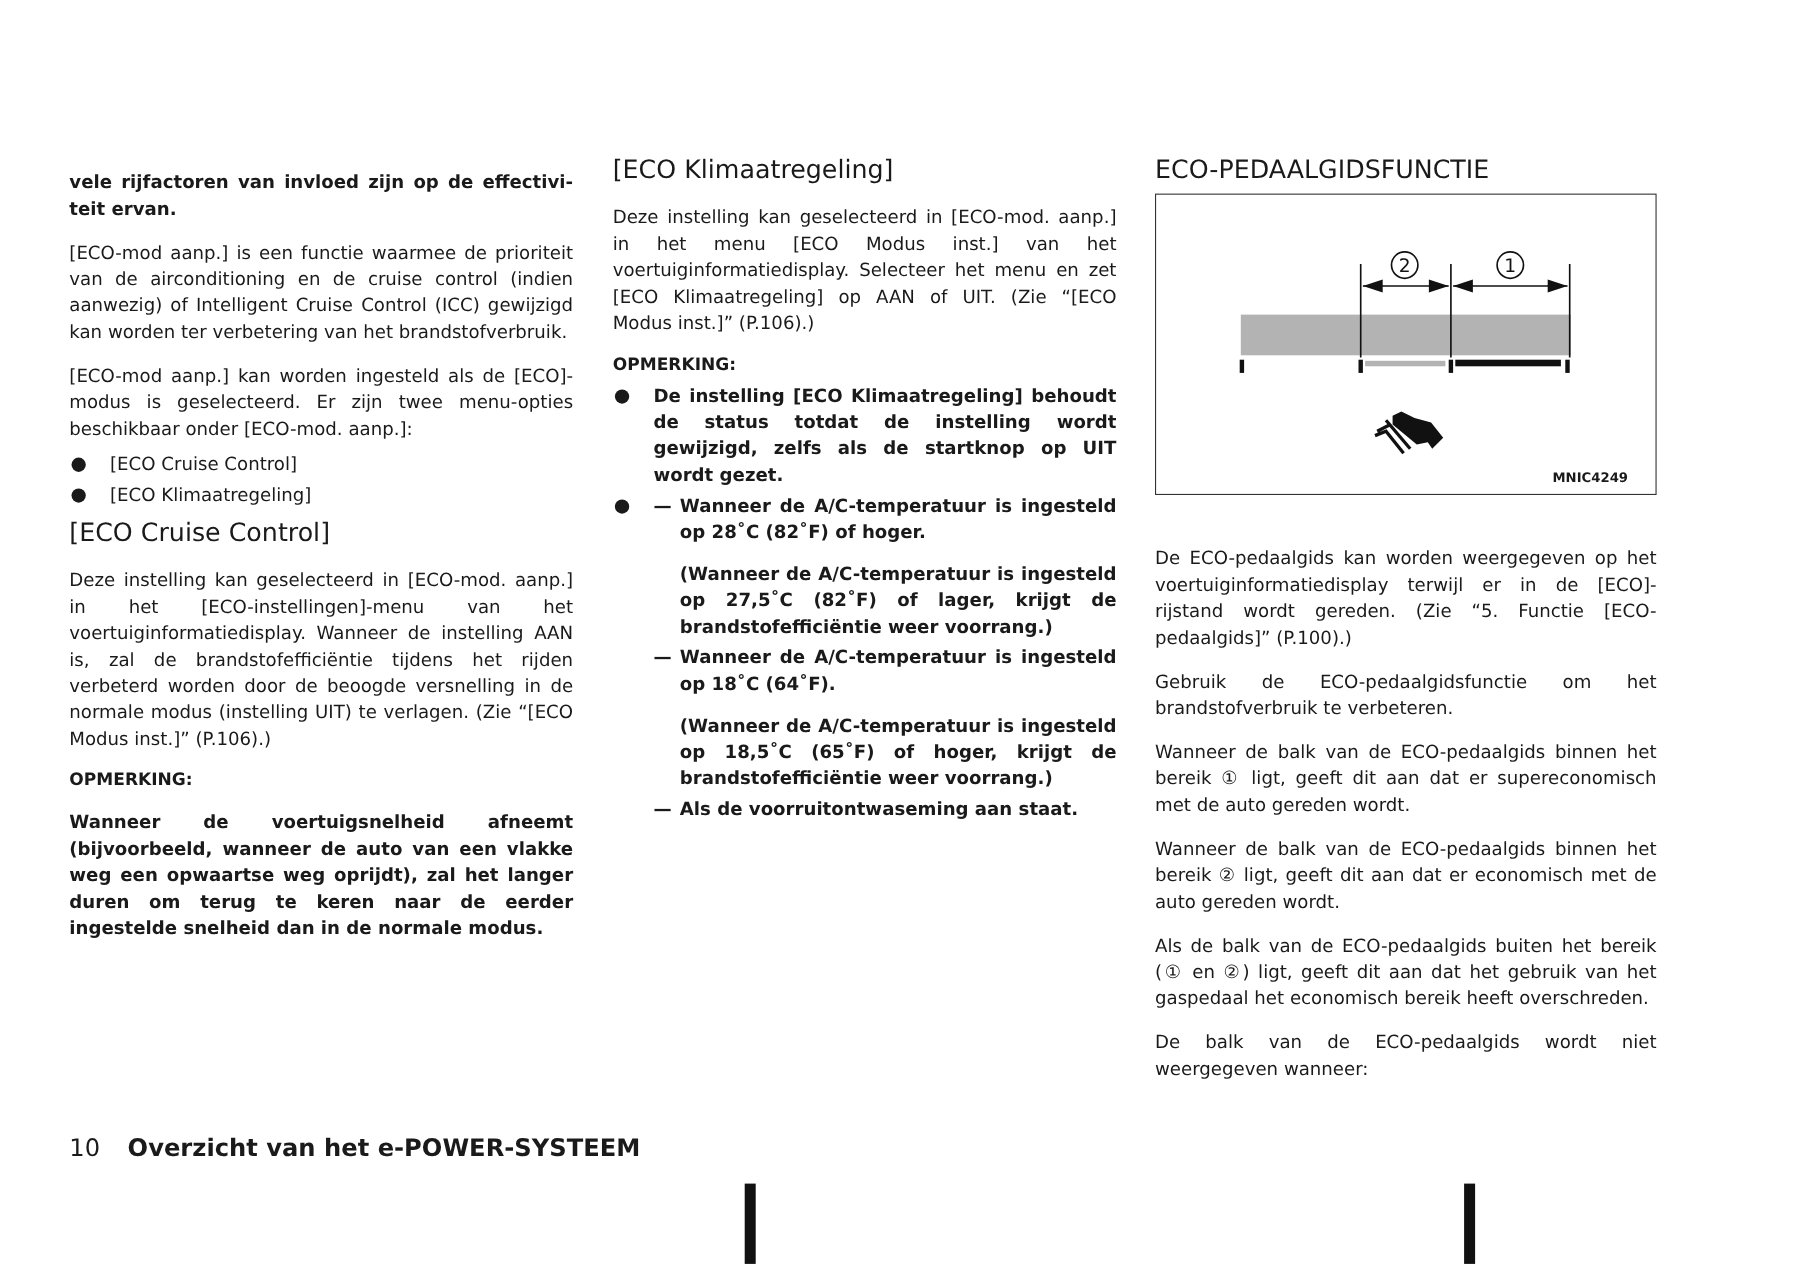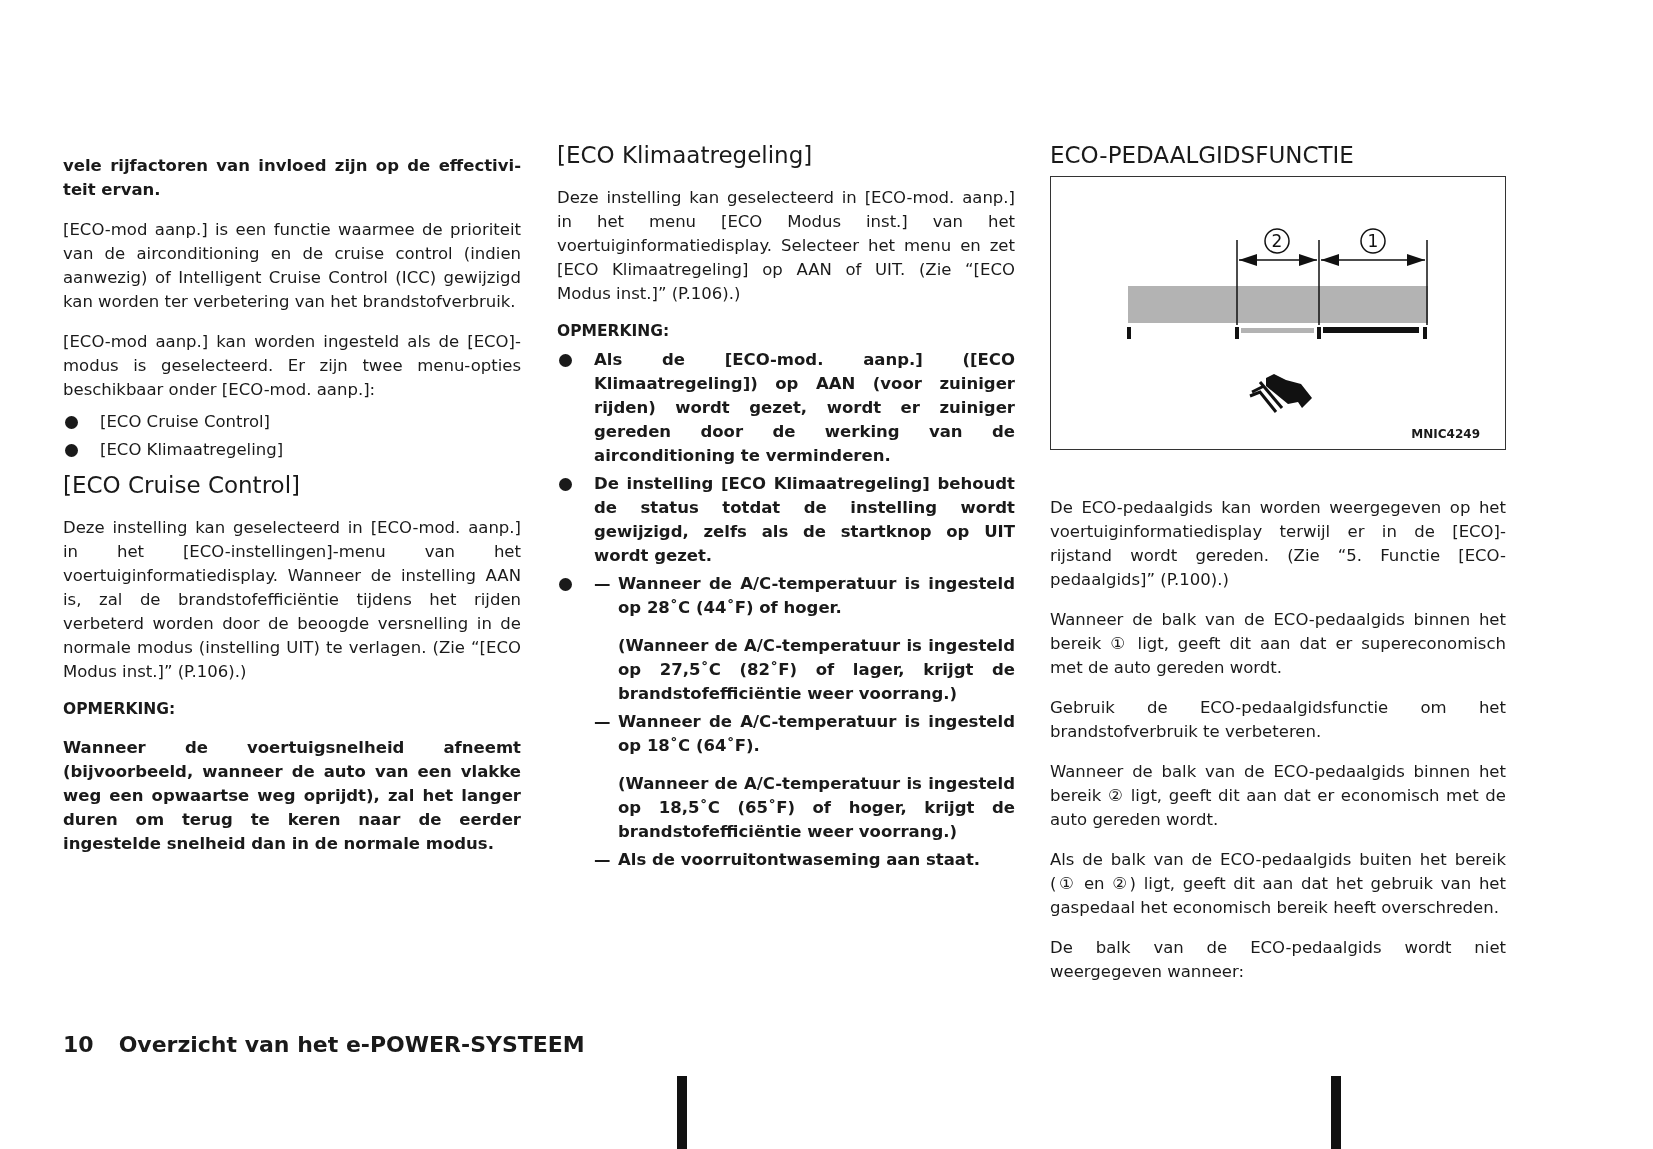--- a/index.html
+++ b/index.html
@@ -20,21 +20,21 @@
   ul.bullets li { position: relative; padding-left: 37px; font-size: 16.5px; line-height: 24px; margin-bottom: 4px; text-align: justify; }
   ul.bullets li .dot { position: absolute; left: 2px; top: 6px; width: 13px; height: 13px; border-radius: 50%; background: #1a1a1a; }
   ul.bold-bullets li { font-weight: bold; }
   ul.dashes { list-style: none; margin: 2px 0 0 0; padding: 0; }
   ul.dashes li { position: relative; padding-left: 24px; font-weight: bold; font-size: 16.5px; line-height: 24px; margin-bottom: 4px; }
   ul.dashes li .dash { position: absolute; left: 0; top: 0; }
   .sub-note { display: block; margin-top: 14px; text-align: justify; }
   .figure { position: relative; width: 454px; height: 272px; border: 1.5px solid #333; margin: 6px 0 46px 0; background: #fff; }
   .fig-label { position: absolute; right: 25px; bottom: 8px; font-size: 12px; font-weight: bold; }
   .footer { position: absolute; left: 63px; top: 1032px; font-size: 22px; }
-  .footer .num { margin-right: 18px; font-weight: bold; }
+  .footer .num { margin-right: 18px; }
   .footer .title { font-weight: bold; }
   .crop-mark { position: absolute; top: 1076px; width: 10px; height: 73px; background: #111; }
 </style>
 </head>
 <body>
 
 <div class="col col1">
   <p class="bold">vele rijfactoren van invloed zijn op de effectivi-teit ervan.</p>
   <p>[ECO-mod aanp.] is een functie waarmee de prioriteit van de airconditioning en de cruise control (indien aanwezig) of Intelligent Cruise Control (ICC) gewijzigd kan worden ter verbetering van het brandstofverbruik.</p>
   <p>[ECO-mod aanp.] kan worden ingesteld als de [ECO]-modus is geselecteerd. Er zijn twee menu-opties beschikbaar onder [ECO-mod. aanp.]:</p>
@@ -46,27 +46,26 @@
   <p>Deze instelling kan geselecteerd in [ECO-mod. aanp.] in het [ECO-instellingen]-menu van het voertuiginformatiedisplay. Wanneer de instelling AAN is, zal de brandstofefficiëntie tijdens het rijden verbeterd worden door de beoogde versnelling in de normale modus (instelling UIT) te verlagen. (Zie “[ECO Modus inst.]” (P.106).)</p>
   <div class="note-title">OPMERKING:</div>
   <p class="bold">Wanneer de voertuigsnelheid afneemt (bijvoorbeeld, wanneer de auto van een vlakke weg een opwaartse weg oprijdt), zal het langer duren om terug te keren naar de eerder ingestelde snelheid dan in de normale modus.</p>
 </div>
 
 <div class="col col2">
   <h3 style="margin-top:2px">[ECO Klimaatregeling]</h3>
   <p>Deze instelling kan geselecteerd in [ECO-mod. aanp.] in het menu [ECO Modus inst.] van het voertuiginformatiedisplay. Selecteer het menu en zet [ECO Klimaatregeling] op AAN of UIT. (Zie “[ECO Modus inst.]” (P.106).)</p>
   <div class="note-title">OPMERKING:</div>
   <ul class="bullets bold-bullets">
-    <li><span class="dot"></span><span>Als de [ECO-mod. aanp.] ([ECO Klimaatregeling]) op AAN (voor zuiniger rijden) wordt gezet, wordt er zuiniger gereden door de werking van de airconditioning te verminderen.</span></li>
     <li><span class="dot"></span><span>De instelling [ECO Klimaatregeling] behoudt de status totdat de instelling wordt gewijzigd, zelfs als de startknop op UIT wordt gezet.</span></li>
     <li><span class="dot"></span>
       <ul class="dashes" style="margin-left:-37px; padding-left:37px;">
         <li>
           <span class="dash">—</span>
-          <span>Wanneer de A/C-temperatuur is ingesteld op 28˚C (44˚F) of hoger.</span>
+          <span>Wanneer de A/C-temperatuur is ingesteld op 28˚C (82˚F) of hoger.</span>
           <span class="sub-note">(Wanneer de A/C-temperatuur is ingesteld op 27,5˚C (82˚F) of lager, krijgt de brandstofefficiëntie weer voorrang.)</span>
         </li>
         <li>
           <span class="dash">—</span>
           <span>Wanneer de A/C-temperatuur is ingesteld op 18˚C (64˚F).</span>
           <span class="sub-note">(Wanneer de A/C-temperatuur is ingesteld op 18,5˚C (65˚F) of hoger, krijgt de brandstofefficiëntie weer voorrang.)</span>
         </li>
         <li>
           <span class="dash">—</span>
           <span>Als de voorruitontwaseming aan staat.</span>
@@ -115,22 +114,22 @@
 
       <g transform="translate(195,195)">
         <path d="M20,6 L28,2 L40,8 L55,12 L66,26 L56,36 L52,30 L42,32 L20,14 Z" fill="#111"></path>
         <path d="M6,20 L18,14 M4,24 L14,20 L30,40" stroke="#111" stroke-width="3" fill="none"></path>
         <line x1="14" y1="10" x2="36" y2="36" stroke="#111" stroke-width="3"></line>
       </g>
     </svg>
     <span class="fig-label">MNIC4249</span>
   </div>
   <p>De ECO-pedaalgids kan worden weergegeven op het voertuiginformatiedisplay terwijl er in de [ECO]-rijstand wordt gereden. (Zie “5. Functie [ECO-pedaalgids]” (P.100).)</p>
+  <p>Gebruik de ECO-pedaalgidsfunctie om het brandstofverbruik te verbeteren.</p>
   <p>Wanneer de balk van de ECO-pedaalgids binnen het bereik ① ligt, geeft dit aan dat er supereconomisch met de auto gereden wordt.</p>
-  <p>Gebruik de ECO-pedaalgidsfunctie om het brandstofverbruik te verbeteren.</p>
   <p>Wanneer de balk van de ECO-pedaalgids binnen het bereik ② ligt, geeft dit aan dat er economisch met de auto gereden wordt.</p>
   <p>Als de balk van de ECO-pedaalgids buiten het bereik (① en ②) ligt, geeft dit aan dat het gebruik van het gaspedaal het economisch bereik heeft overschreden.</p>
   <p>De balk van de ECO-pedaalgids wordt niet weergegeven wanneer:</p>
 </div>
 
 <div class="footer">
   <span class="num">10</span>
   <span class="title">Overzicht van het e-POWER-SYSTEEM</span>
 </div>
 

